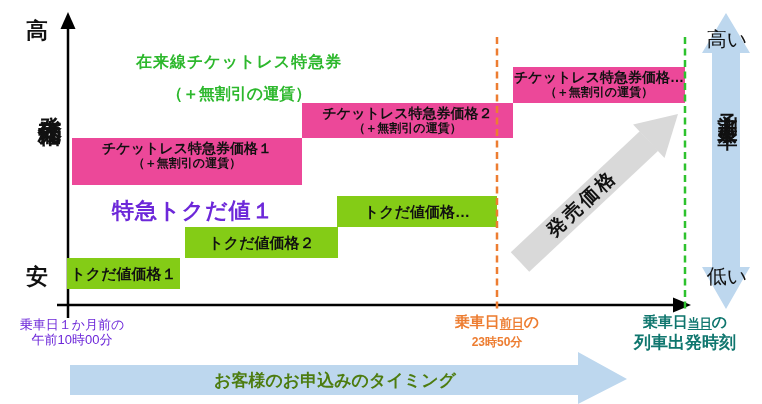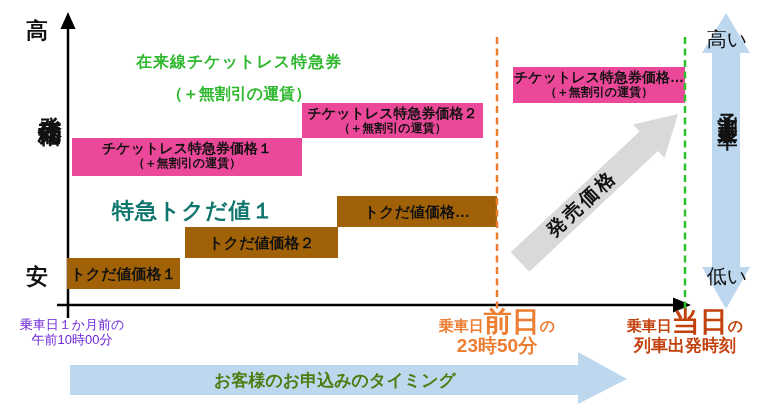--- a/index.html
+++ b/index.html
@@ -15,40 +15,40 @@
   .v-text { writing-mode:vertical-rl; text-orientation:upright; z-index:2; }
   .y-title { left:34px; top:98px; font-size:24px; font-weight:bold; color:#111; letter-spacing:2px; }
 
   .green-heading { left:86px; top:52px; width:306px; text-align:center; font-size:16px; font-weight:bold;
                    color:#2db82d; letter-spacing:1px; z-index:2; white-space:nowrap; }
   .green-subheading { left:86px; top:84px; width:306px; text-align:center; font-size:16px; font-weight:bold;
                       color:#2db82d; z-index:2; }
   .gbox { background:#ec4899; z-index:2; text-align:center; color:#111; overflow:hidden; }
   .gbox .l1 { font-size:14px; font-weight:bold; line-height:17px; margin-top:2px; white-space:nowrap; }
   .gbox .l2 { font-size:12px; font-weight:bold; line-height:13px; white-space:nowrap; }
-  .gbox1 { left:72px;  top:138px; width:230px; height:38px; }
-  .gbox2 { left:302px; top:103px; width:181px; height:35px; }
+  .gbox1 { left:72px;  top:138px; width:230px; height:47px; }
+  .gbox2 { left:302px; top:103px; width:211px; height:35px; }
   .gbox3 { left:513px; top:67px;  width:172px; height:36px; }
 
-  .orange-heading { left:112px; top:196px; font-size:22px; font-weight:bold; color:#0f766e;
+  .orange-heading { left:112px; top:196px; font-size:22px; font-weight:bold; color:#6d28d9;
                     letter-spacing:1px; z-index:2; white-space:nowrap; }
-  .obox { background:#a16207; z-index:2; text-align:center; color:#111;
+  .obox { background:#84cc16; z-index:2; text-align:center; color:#111;
           font-size:15px; font-weight:bold; line-height:31px; white-space:nowrap; overflow:hidden; }
   .obox1 { left:67px;  top:258px; width:113px; height:31px; }
   .obox2 { left:185px; top:227px; width:153px; height:31px; }
   .obox3 { left:337px; top:196px; width:160px; height:31px; }
 
   .x-start { left:8px; top:317px; width:128px; text-align:center; font-size:13px; line-height:15px;
              color:#6d28d9; z-index:2; }
   .x-mark { top:312px; width:132px; text-align:center; font-weight:bold; z-index:2; line-height:20px; }
   .deadline-label { left:431px; color:#ed7d31; }
-  .departure-label { left:619px; color:#c2410c; }
+  .departure-label { left:619px; color:#0f766e; }
   .x-mark .small { font-size:15px;text-align:right; }
-  .x-mark .big { font-size:28px; text-underline-offset:2px; }
-  .x-mark .l2 { font-size:19px; line-height:19px; }
+  .x-mark .big { font-size:12px; text-decoration:underline; text-underline-offset:2px; }
+  .x-mark .l2 { font-size:12px; line-height:19px; }
 
   .booking-label { left:115px; top:369px; width:440px; text-align:center; font-size:17px; font-weight:bold;
                    color:#4d7c0f; z-index:2; white-space:nowrap; }
 
   .occ-cap { width:56px; text-align:center; font-size:20px; font-weight:normal; color:#111; z-index:2; }
   .occ-top { left:699px; top:26px; }
   .occ-bottom { left:699px; top:263px; }
   .occ-title { left:715px; top:97px; font-size:20px; font-weight:bold; color:#111; letter-spacing:4px; }
 </style>
 </head>

